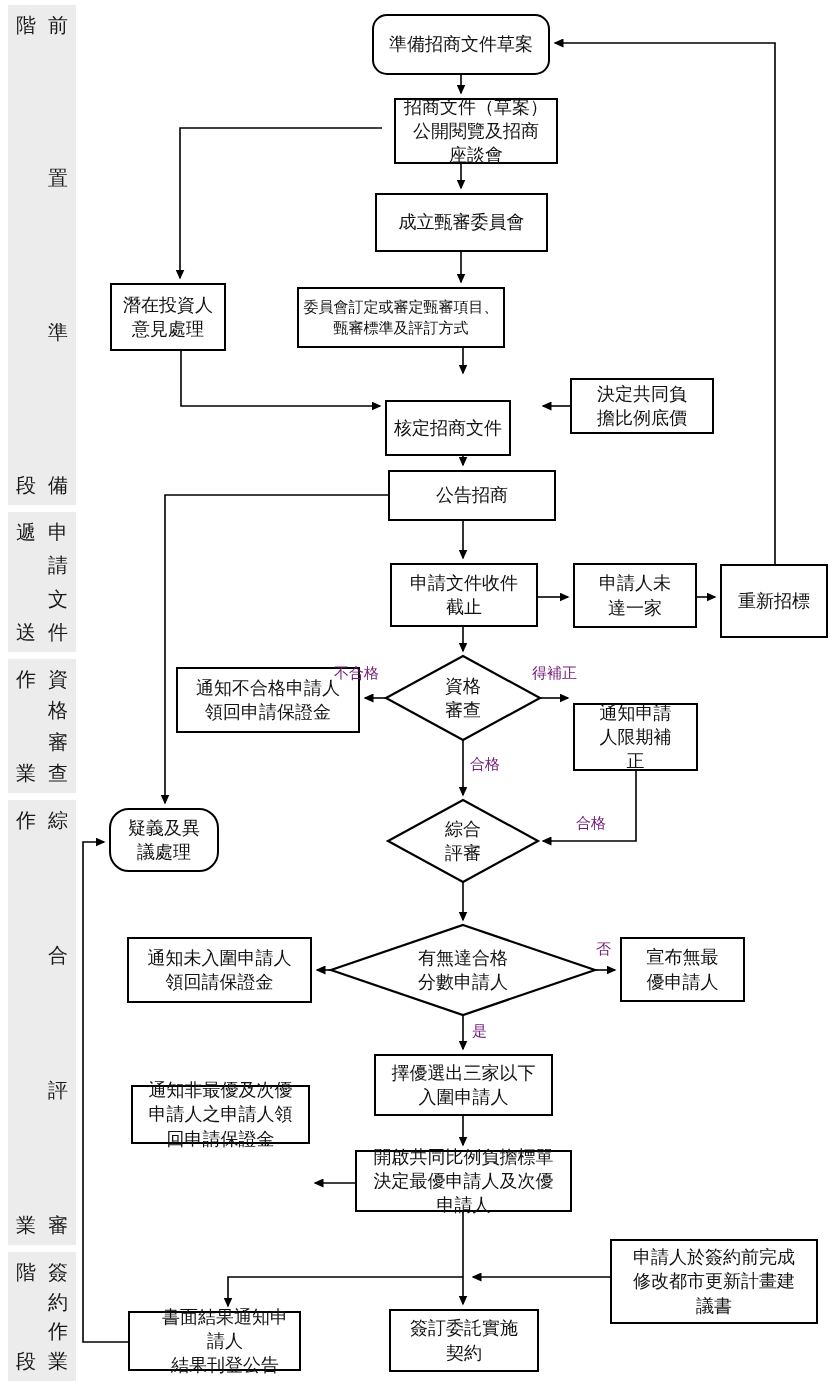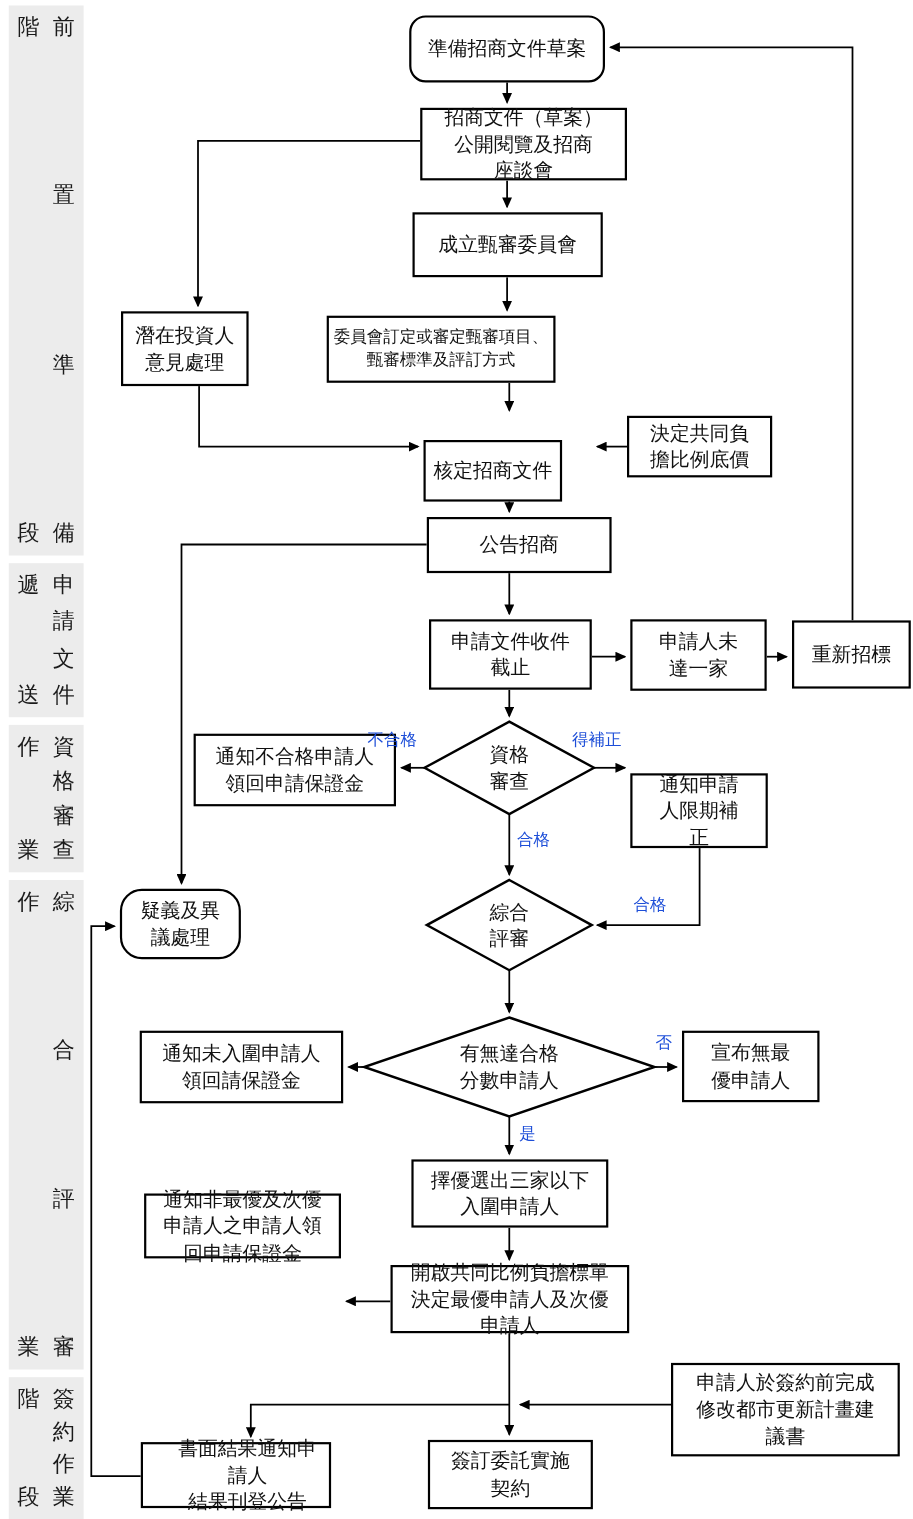--- a/index.html
+++ b/index.html
@@ -25,21 +25,21 @@
     text-align:center;white-space:pre-line;font-size:18px;line-height:1.35;
     padding:2px 4px;
   }
   .node.small{font-size:15px;}
   .dlabel{
     position:absolute;display:flex;align-items:center;justify-content:center;
     text-align:center;white-space:pre-line;font-size:18px;line-height:1.35;
     pointer-events:none;
   }
   .elabel{
-    position:absolute;font-size:15px;line-height:1;color:#1d4ed8;white-space:nowrap;
+    position:absolute;font-size:15px;line-height:1;color:#701a75;white-space:nowrap;
   }
   svg.wires{position:absolute;left:0;top:0;width:830px;height:1381px;}
 </style>
 </head>
 <body>
 
 <div id="canvas">
 
   <div class="seg" style="top:5px;height:500px;">
     <div class="col">
@@ -143,37 +143,37 @@
       <polyline points="128,1342 83,1342 83,842 104,842" marker-end="url(#arr)"></polyline>
     </g>
     <g stroke="#000" stroke-width="2.2" fill="#ffffff">
       <polygon points="463,656 540,698 463,740 386,698"></polygon>
       <polygon points="463,800 538,841 463,882 388,841"></polygon>
       <polygon points="463,925 595,970 463,1015 331,970"></polygon>
     </g>
   </svg>
 
   <div class="node" style="left:372px;top:14px;width:178px;height:61px;border-radius:15px;">準備招商文件草案</div>
-  <div class="node" style="left:382px;top:98px;width:188px;height:66px;">招商文件（草案）
+  <div class="node" style="left:394px;top:98px;width:164px;height:66px;">招商文件（草案）
 公開閱覽及招商
 座談會</div>
   <div class="node" style="left:375px;top:193px;width:173px;height:59px;">成立甄審委員會</div>
   <div class="node" style="left:110px;top:283px;width:116px;height:68px;">潛在投資人
 意見處理</div>
   <div class="node small" style="left:297px;top:287px;width:208px;height:61px;">委員會訂定或審定甄審項目、
 甄審標準及評訂方式</div>
   <div class="node" style="left:385px;top:400px;width:126px;height:56px;">核定招商文件</div>
-  <div class="node" style="left:570px;top:378px;width:132px;height:56px;">決定共同負
+  <div class="node" style="left:570px;top:378px;width:144px;height:56px;">決定共同負
 擔比例底價</div>
   <div class="node" style="left:388px;top:470px;width:168px;height:51px;">公告招商</div>
   <div class="node" style="left:390px;top:563px;width:148px;height:64px;">申請文件收件
 截止</div>
   <div class="node" style="left:573px;top:563px;width:124px;height:65px;">申請人未
 達一家</div>
-  <div class="node" style="left:720px;top:564px;width:108px;height:62px;">重新招標</div>
+  <div class="node" style="left:720px;top:564px;width:108px;height:74px;">重新招標</div>
   <div class="node" style="left:176px;top:667px;width:184px;height:66px;">通知不合格申請人
 領回申請保證金</div>
   <div class="node" style="left:573px;top:667px;width:125px;height:68px;margin-top:36px;">通知申請
 人限期補
 正</div>
   <div class="node" style="left:109px;top:808px;width:110px;height:64px;border-radius:20px;">疑義及異
 議處理</div>
   <div class="node" style="left:127px;top:937px;width:185px;height:66px;">通知未入圍申請人
 領回請保證金</div>
   <div class="node" style="left:620px;top:937px;width:125px;height:65px;">宣布無最
@@ -195,19 +195,19 @@
 契約</div>
 
   <div class="dlabel" style="left:386px;top:656px;width:154px;height:84px;">資格
 審查</div>
   <div class="dlabel" style="left:388px;top:800px;width:150px;height:82px;">綜合
 評審</div>
   <div class="dlabel" style="left:331px;top:925px;width:264px;height:90px;">有無達合格
 分數申請人</div>
 
   <div class="elabel" style="left:334px;top:666px;">不合格</div>
-  <div class="elabel" style="left:520px;top:666px;">得補正</div>
+  <div class="elabel" style="left:532px;top:666px;">得補正</div>
   <div class="elabel" style="left:470px;top:757px;">合格</div>
   <div class="elabel" style="left:576px;top:816px;">合格</div>
   <div class="elabel" style="left:596px;top:942px;">否</div>
   <div class="elabel" style="left:472px;top:1024px;">是</div>
 
 </div>
 
 </body></html>

